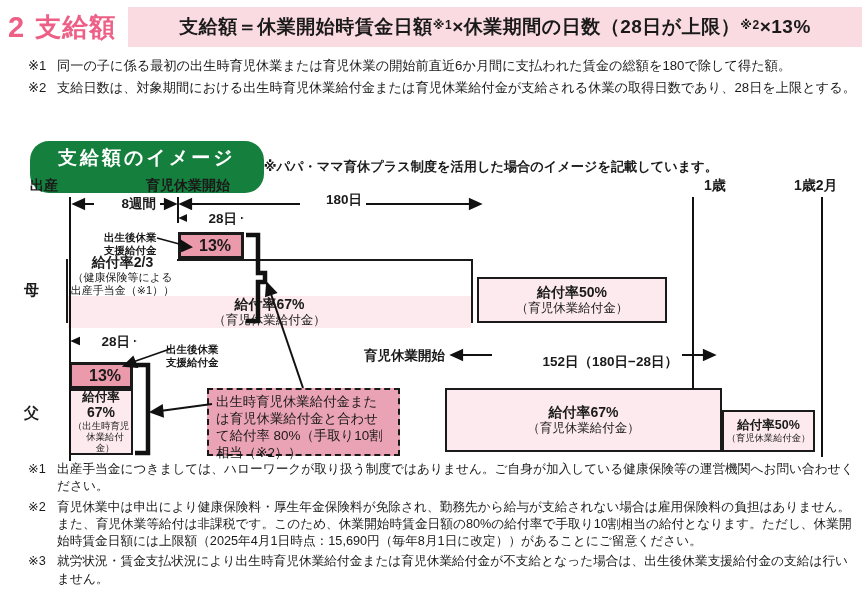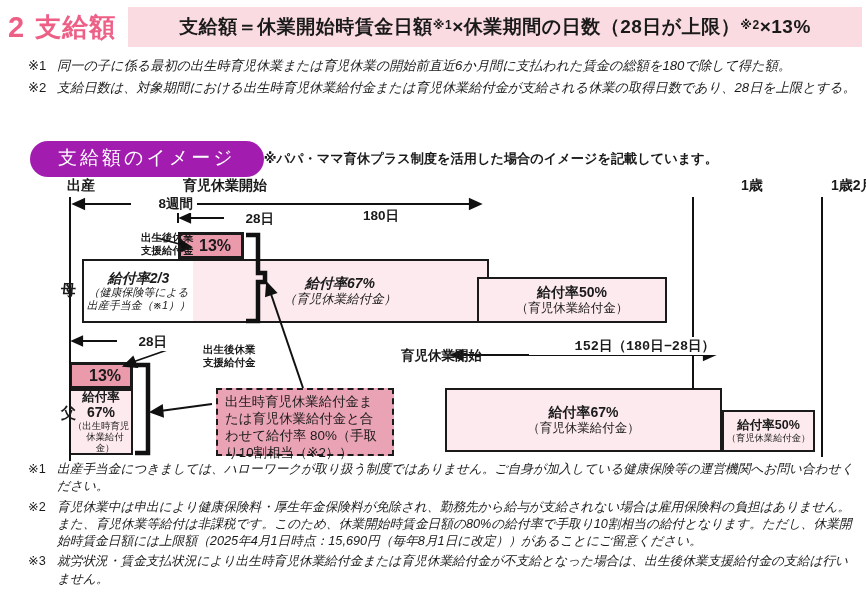--- a/index.html
+++ b/index.html
@@ -11,34 +11,34 @@
   .ttl{display:flex;align-items:center;gap:11px;color:#ee5f86;font-weight:bold;white-space:nowrap;padding-right:6px;}
   .ttl .no{font-size:29px;}
   .ttl .tx{font-size:26px;letter-spacing:1px;}
   .formula{flex:1;margin-left:6px;background:#fadbe2;display:flex;align-items:center;justify-content:center;
            font-size:19px;font-weight:bold;letter-spacing:.5px;padding:7px 4px;}
   .formula sup{font-size:12px;font-weight:bold;position:relative;top:-2px;}
 
   
   .note{display:flex;font-size:13.2px;line-height:1.38;margin-bottom:4px;}
   .note .mk{flex:none;width:29px;}
-  .note .bd{flex:1;font-style:italic;}
+  .note .bd{flex:1;}
   .topnotes{position:absolute;top:57px;left:28px;right:8px;}
   .botnotes{position:absolute;top:461px;left:28px;right:6px;}
   .botnotes .note{font-size:12.7px;line-height:1.36;margin-bottom:3px;}
 
   
   .badgerow{position:absolute;top:141px;left:30px;right:4px;display:flex;align-items:center;}
-  .badge{background:#a21caf;color:#fff;font-weight:normal;font-size:19px;letter-spacing:3px;
-         padding:4px 28px 6px 28px;border-radius:19px;}
+  .badge{background:#15803d;color:#fff;font-weight:bold;font-size:19px;letter-spacing:3px;
+         padding:4px 28px 22px 28px;border-radius:19px;}
   .badgenote{font-size:13.2px;font-weight:bold;}
 
   
   .diagram{position:absolute;top:175px;left:0;width:866px;height:290px;}
-  .diagram .lbl{position:absolute;z-index:6;white-space:nowrap;margin-left:37px;}
+  .diagram .lbl{position:absolute;z-index:6;white-space:nowrap;}
   .tl-lbl{font-size:14px;font-weight:600;}
   .arr-lbl{font-size:13.5px;font-weight:600;background:#fff;padding:0 4px;text-align:right;z-index:6;}
   .small2{font-size:10.5px;line-height:1.2;font-weight:600;}
   .abox{position:absolute;box-sizing:border-box;border:2px solid #1a1a1a;background:#fdeaee;
         display:flex;flex-direction:column;align-items:center;justify-content:center;text-align:center;z-index:1;}
   .midbox{background:#eb9aac;border-width:3px;font-weight:600;font-size:16px;padding-left:8px;}
   .l1{font-size:14px;font-weight:600;line-height:1.15;}
   .l2{font-size:12.5px;line-height:1.2;}
   .l3{font-size:11px;line-height:1.18;}
   .callout{position:absolute;box-sizing:border-box;border:2.5px dashed #1a1a1a;background:#eaa2b5;
@@ -79,21 +79,21 @@
     <div class="badge">支給額のイメージ</div>
     <div class="badgenote">※パパ・ママ育休プラス制度を活用した場合のイメージを記載しています。</div>
   </div>
 
   <div class="diagram">
 
     <div class="abox midbox" style="left:178px;top:57px;width:66px;height:27px;">
       <span>13%</span>
     </div>
 
-    <div class="abox" style="left:82px;top:84px;width:407px;height:64px;background:#fff;flex-direction:row;padding:0;align-items:stretch;font-style:italic;">
+    <div class="abox" style="left:66px;top:84px;width:407px;height:64px;background:#fff;flex-direction:column;padding:0;align-items:stretch;">
       <div style="width:109px;background:#fff;display:flex;flex-direction:column;align-items:center;justify-content:center;">
         <div class="l1">給付率2/3</div>
         <div class="l3">（健康保険等による</div>
         <div class="l3">出産手当金（※1））</div>
       </div>
       <div style="flex:1;background:#fdeaee;display:flex;flex-direction:column;align-items:center;justify-content:center;">
         <div class="l1">給付率67%</div>
         <div class="l2">（育児休業給付金）</div>
       </div>
     </div>
@@ -107,21 +107,21 @@
       <span>13%</span>
     </div>
 
     <div class="abox" style="left:69px;top:214px;width:64px;height:66px;">
       <div style="font-size:12.5px;font-weight:600;line-height:1.1;">給付率</div>
       <div style="font-size:14px;font-weight:600;line-height:1.1;">67%</div>
       <div style="font-size:9.4px;line-height:1.18;">（出生時育児</div>
       <div style="font-size:9.4px;line-height:1.18;margin-left:8px;">休業給付金）</div>
     </div>
 
-    <div class="callout" style="left:216px;top:213px;width:178px;height:68px;">
+    <div class="callout" style="left:207px;top:213px;width:193px;height:68px;">
       <span>出生時育児休業給付金または育児休業給付金と合わせて給付率 80%（手取り10割相当（※2））</span>
     </div>
 
     <div class="abox" style="left:445px;top:213px;width:277px;height:64px;">
       <div class="l1">給付率67%</div>
       <div class="l2">（育児休業給付金）</div>
     </div>
 
     <div class="abox" style="left:722px;top:235px;width:93px;height:42px;">
       <div style="font-size:12.5px;font-weight:600;line-height:1.15;">給付率50%</div>
@@ -167,25 +167,25 @@
         <path d="M 135,190 H 148 V 278 H 135"></path>
       </g>
     </svg>
 
     <div class="lbl tl-lbl" style="left:30px;top:2px;">出産</div>
     <div class="lbl tl-lbl" style="left:146px;top:2px;">育児休業開始</div>
     <div class="lbl tl-lbl" style="left:704px;top:2px;">1歳</div>
     <div class="lbl tl-lbl" style="left:794px;top:2px;">1歳2月</div>
 
     <div class="lbl arr-lbl" style="left:94px;top:20px;width:58px;">8週間</div>
-    <div class="lbl arr-lbl" style="left:300px;top:32px;width:58px;">180日</div>
+    <div class="lbl arr-lbl" style="left:300px;top:16px;width:58px;">180日</div>
     <div class="lbl arr-lbl" style="left:187px;top:35px;width:46px;">28日</div>
     <div class="lbl arr-lbl" style="left:80px;top:158px;width:46px;">28日</div>
     <div class="lbl" style="left:364px;top:172px;font-size:13.5px;font-weight:600;">育児休業開始</div>
-    <div class="lbl arr-lbl" style="left:492px;top:162px;width:182px;font-family:Liberation Mono, monospace;">152日（180日−28日）</div>
+    <div class="lbl arr-lbl" style="left:492px;top:178px;width:182px;">152日（180日−28日）</div>
 
     <div class="lbl small2" style="left:104px;top:56px;">
       <div>出生後休業</div>
       <div>支援給付金</div>
     </div>
     <div class="lbl small2" style="left:166px;top:168px;">
       <div>出生後休業</div>
       <div>支援給付金</div>
     </div>
 

